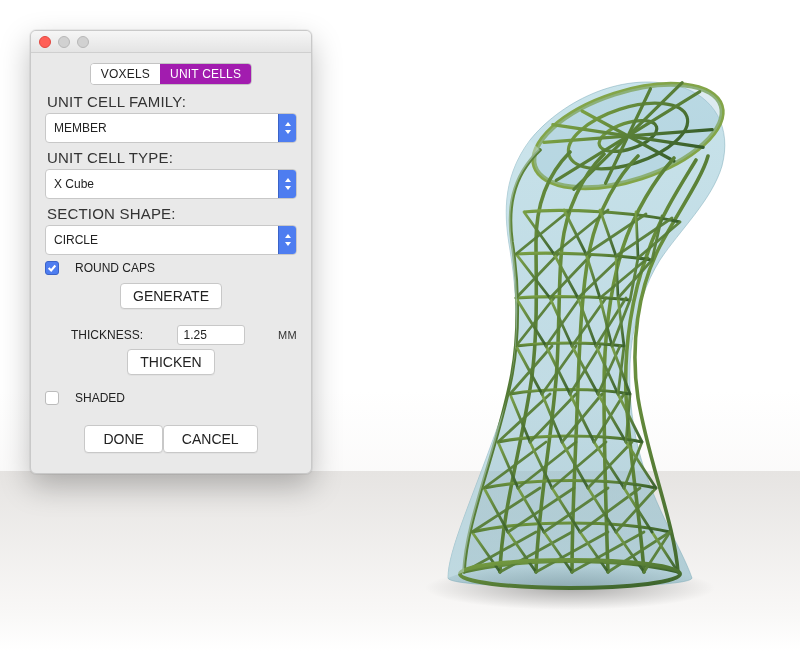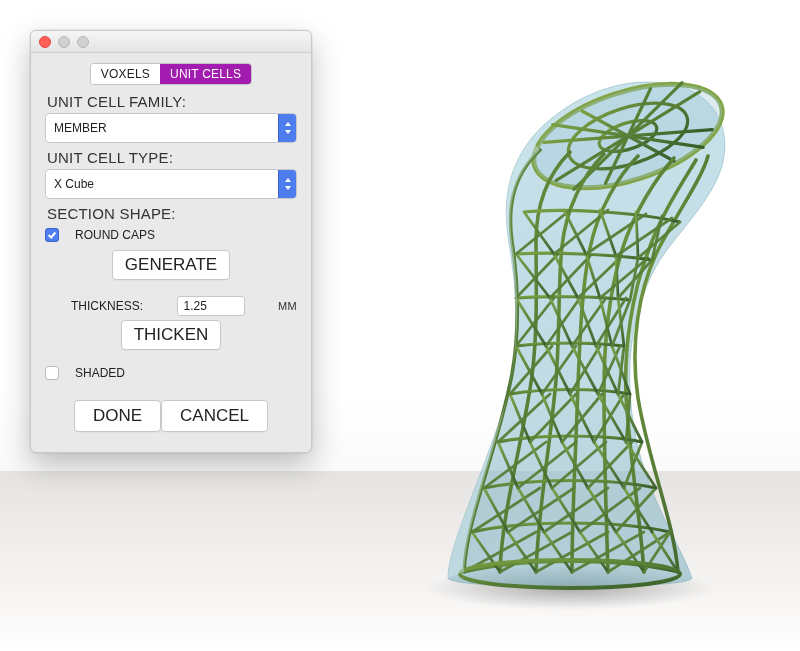--- a/index.html
+++ b/index.html
@@ -99,21 +99,21 @@
     display: flex; align-items: center; justify-content: center;
   }
   .checkbox.unchecked { background: #fff; border: 1px solid #bcbcbc; }
   .checkbox svg { width: 10px; height: 10px; stroke: #fff; stroke-width: 2.5; fill: none; }
 
   .btn {
     background: #fff;
     border: 1px solid #c8c8c8;
     border-radius: 4px;
     padding: 4px 12px;
-    font-size: 17px;
+    font-size: 14px;
     color: #222;
     box-shadow: 0 1px 0 rgba(0,0,0,0.03);
     cursor: default;
   }
   .btn-row { display: flex; justify-content: center; margin-top: 20px; margin-bottom: 6px; }
   .btn-wide { padding: 5px 18px; }
 
   .textfield {
     width: 68px; height: 20px;
     background: #fff; border: 1px solid #c8c8c8; border-radius: 3px;
@@ -343,20 +343,28 @@
       <span>X Cube</span>
       <span class="chev">
         <svg viewBox="0 0 8 12">
             <path d="M4 0 L7 4 H1 Z M4 12 L1 8 H7 Z"></path>
           </svg>
       </span>
     </div>
 
     <div class="spacer-sm"></div>
     <div class="label">SECTION SHAPE:</div>
+    <div class="popup">
+      <span>CIRCLE</span>
+      <span class="chev">
+        <svg viewBox="0 0 8 12">
+            <path d="M4 0 L7 4 H1 Z M4 12 L1 8 H7 Z"></path>
+          </svg>
+      </span>
+    </div>
 
     <div class="row">
       <div class="checkbox">
         <svg viewBox="0 0 12 12">
             <path d="M2 6 L5 9 L10 3"></path>
           </svg>
       </div>
       <span>ROUND CAPS</span>
     </div>
 

